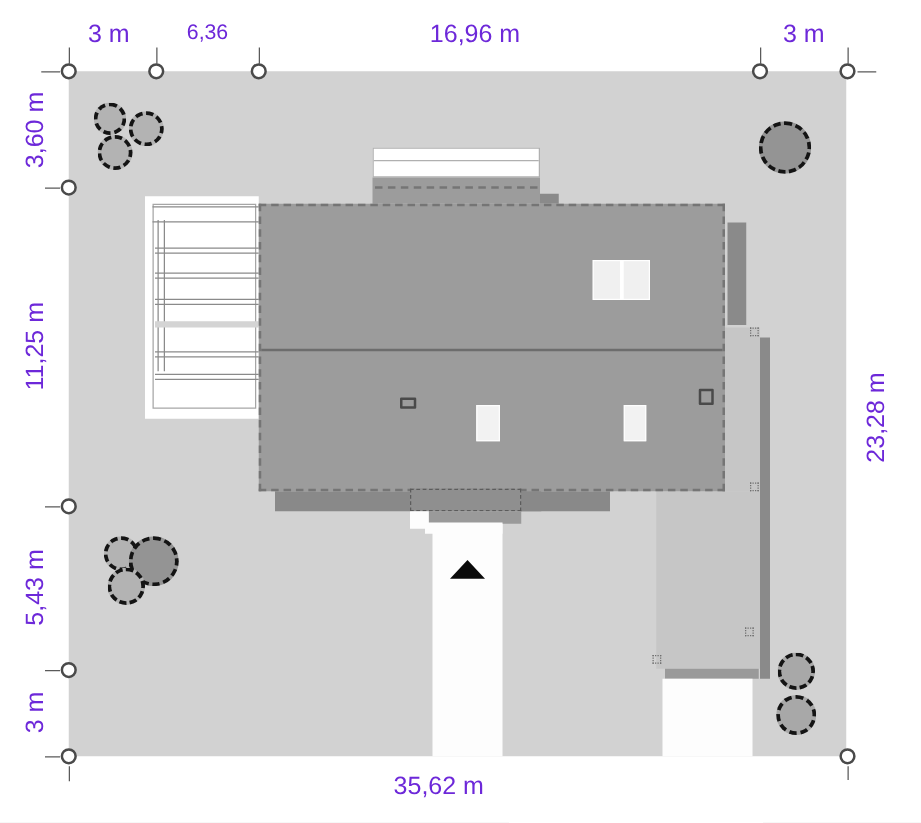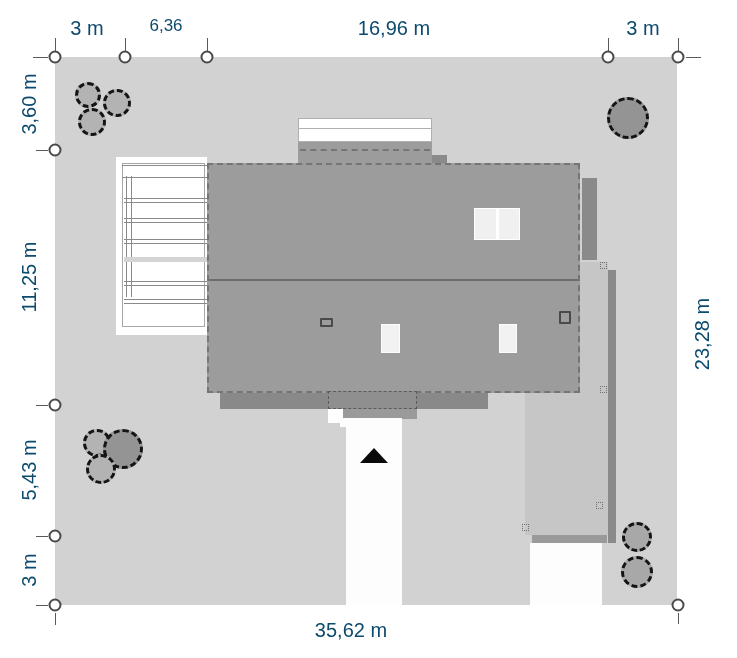--- a/index.html
+++ b/index.html
@@ -1,18 +1,18 @@
 <!DOCTYPE html>
 <html><head>
 <meta charset="utf-8">
 <style>
   html,body{margin:0;padding:0;background:#ffffff;}
   .canvas{
     position:relative;width:737px;height:658px;background:#ffffff;
-    font-family:"Liberation Sans",sans-serif;color:#0c4a6e;overflow:hidden;
+    font-family:"Liberation Sans",sans-serif;color:#6d28d9;overflow:hidden;
   }
   .abs{position:absolute;}
   .plot{position:absolute;left:55px;top:57px;width:622px;height:548px;background:#d2d2d2;}
   
   .dim{position:absolute;font-size:20px;white-space:nowrap;transform:translate(-50%,-50%);}
   .dim.small{font-size:17px;}
   .dim.vert{transform:translate(-50%,-50%) rotate(-90deg);}
   
   .marker{position:absolute;width:13px;height:13px;border-radius:50%;
     background:#ffffff;border:2px solid #4a4a4a;box-sizing:border-box;
@@ -136,21 +136,21 @@
   <div class="tick" style="left:686px;top:57px;width:15px;height:1px;"></div>
   <div class="tick" style="left:36px;top:150px;width:12px;height:1px;"></div>
   <div class="tick" style="left:36px;top:405px;width:12px;height:1px;"></div>
   <div class="tick" style="left:36px;top:536px;width:12px;height:1px;"></div>
   <div class="tick" style="left:36px;top:605px;width:12px;height:1px;"></div>
   <div class="tick" style="left:55px;top:613px;width:1px;height:12px;"></div>
   <div class="tick" style="left:678px;top:613px;width:1px;height:11px;"></div>
 
   <div class="dim" style="left:87px;top:28px;">3 m</div>
   <div class="dim small" style="left:166px;top:26px;">6,36</div>
-  <div class="dim" style="left:394px;top:28px;">16,96 m</div>
+  <div class="dim" style="left:380px;top:28px;">16,96 m</div>
   <div class="dim" style="left:643px;top:28px;">3 m</div>
 
   <div class="dim vert" style="left:29px;top:104px;">3,60 m</div>
   <div class="dim vert" style="left:29px;top:277px;">11,25 m</div>
   <div class="dim vert" style="left:29px;top:470px;">5,43 m</div>
   <div class="dim vert" style="left:29px;top:570px;">3 m</div>
 
   <div class="dim vert" style="left:702px;top:334px;">23,28 m</div>
 
   <div class="dim" style="left:351px;top:630px;">35,62 m</div>

